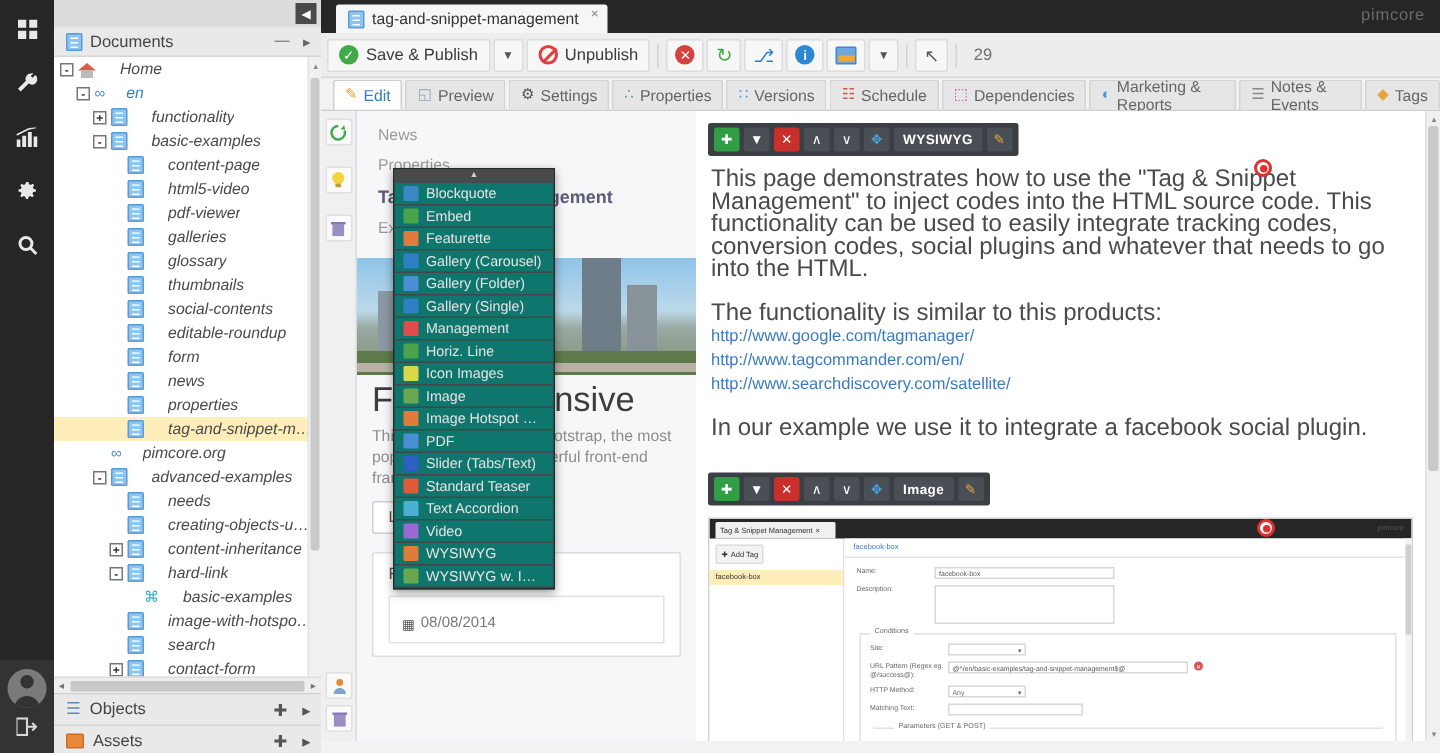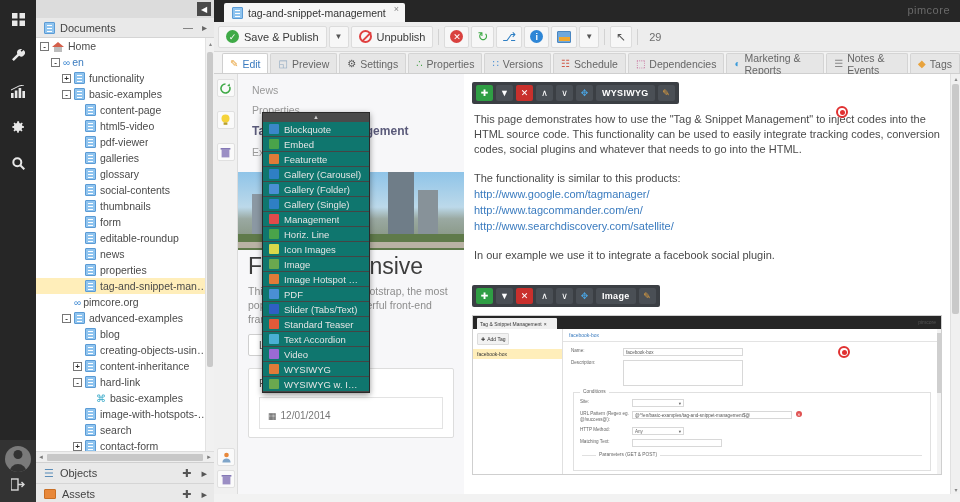--- a/index.html
+++ b/index.html
@@ -79,21 +79,21 @@
     color: #4a4a4a; white-space: nowrap; padding-right: 4px; cursor: pointer;
   }
   .tnode.sel { background: #ffeeba; }
   .exp {
     width: 9px; height: 9px; flex: none; margin-right: 3px;
     background: #fff; border: 1px solid #777; color: #333;
     font-size: 8px; line-height: 7px; text-align: center; font-weight: bold;
     cursor: pointer;
   }
   .exp.blank { border: none; background: none; }
-  .tlabel { margin-left: 4px; overflow: hidden; text-overflow: ellipsis; }
+  .tlabel { margin-left: 16px; overflow: hidden; text-overflow: ellipsis; font-style: italic; }
   .tlabel.link { color: #3a7bbf; }
   .home-ico {
     width: 12px; height: 11px; flex: none; position: relative;
   }
   .home-ico::before {
     content: ""; position: absolute; left: 0; top: 1px;
     border-left: 6px solid transparent; border-right: 6px solid transparent;
     border-bottom: 5px solid #d45f4a;
   }
   .home-ico::after {
@@ -273,21 +273,21 @@
     height: 16px; min-width: 17px; padding: 0 4px; border-radius: 2px;
     display: flex; align-items: center; justify-content: center;
     font-size: 9px; color: #fff; cursor: pointer;
   }
   .bb.green { background: #2f9e44; }
   .bb.dark { background: #4a4f55; }
   .bb.red { background: #c9302c; }
   .bb.blue { background: #4a4f55; color: #4aa3e0; }
   .bb.label { background: #4a4f55; color: #fff; font-weight: bold; letter-spacing: .3px; padding: 0 6px; }
   .bb.orange { background: #4a4f55; color: #e8a33d; }
-  .ctext { font-size: 11px; color: #4a4a4a; line-height: 15px; padding: 0 2px; }
+  .ctext { font-size: 16px; color: #4a4a4a; line-height: 15px; padding: 0 2px; }
   .ctext.sp { margin-top: 14px; }
   .clink { font-size: 11px; color: #3a7bbf; padding: 2px; display: block; text-decoration: none; }
   .redmark {
     position: absolute; width: 12px; height: 12px; border-radius: 50%;
     border: 2px solid #e03131; background: #fff;
     display: flex; align-items: center; justify-content: center;
   }
   .redmark::after { content: ""; width: 5px; height: 5px; border-radius: 50%; background: #e03131; }
 
   
@@ -455,36 +455,36 @@
           <span class="tlabel">galleries</span>
         </div>
         <div class="tnode" style="padding-left: 37px;">
           <span class="exp blank"></span>
           <span class="doc-ico"></span>
           <span class="tlabel">glossary</span>
         </div>
         <div class="tnode" style="padding-left: 37px;">
           <span class="exp blank"></span>
           <span class="doc-ico"></span>
+          <span class="tlabel">thumbnails</span>
+        </div>
+        <div class="tnode" style="padding-left: 37px;">
+          <span class="exp blank"></span>
+          <span class="doc-ico"></span>
           <span class="tlabel">social-contents</span>
         </div>
         <div class="tnode" style="padding-left: 37px;">
           <span class="exp blank"></span>
           <span class="doc-ico"></span>
-          <span class="tlabel">thumbnails</span>
+          <span class="tlabel">editable-roundup</span>
         </div>
         <div class="tnode" style="padding-left: 37px;">
           <span class="exp blank"></span>
           <span class="doc-ico"></span>
           <span class="tlabel">form</span>
-        </div>
-        <div class="tnode" style="padding-left: 37px;">
-          <span class="exp blank"></span>
-          <span class="doc-ico"></span>
-          <span class="tlabel">editable-roundup</span>
         </div>
         <div class="tnode" style="padding-left: 37px;">
           <span class="exp blank"></span>
           <span class="doc-ico"></span>
           <span class="tlabel">news</span>
         </div>
         <div class="tnode" style="padding-left: 37px;">
           <span class="exp blank"></span>
           <span class="doc-ico"></span>
           <span class="tlabel">properties</span>
@@ -500,21 +500,21 @@
           <span class="tlabel">pimcore.org</span>
         </div>
         <div class="tnode" style="padding-left: 26px;">
           <span class="exp">-</span>
           <span class="doc-ico"></span>
           <span class="tlabel">advanced-examples</span>
         </div>
         <div class="tnode" style="padding-left: 37px;">
           <span class="exp blank"></span>
           <span class="doc-ico"></span>
-          <span class="tlabel">blog</span>
+          <span class="tlabel">needs</span>
         </div>
         <div class="tnode" style="padding-left: 37px;">
           <span class="exp blank"></span>
           <span class="doc-ico"></span>
           <span class="tlabel">creating-objects-using-forms</span>
         </div>
         <div class="tnode" style="padding-left: 37px;">
           <span class="exp">+</span>
           <span class="doc-ico"></span>
           <span class="tlabel">content-inheritance</span>
@@ -717,21 +717,21 @@
         <div class="herotxt">
           <h1>Fully Responsive</h1>
           <p>This demo is based on Bootstrap, the most popular, intuitive and powerful front-end framework.</p>
           <span class="herobtn">Lorem ipsum</span>
         </div>
         <div class="blogcard">
           <h3>Recently in the Blog</h3>
           <div class="blogpost">
             <div class="d">
               <span class="cal-ico">▦</span>
-              <span>12/01/2014</span>
+              <span>08/08/2014</span>
             </div>
           </div>
         </div>
       </div>
 
       <div class="content">
 
         <div class="blockbar">
           <div class="bb green">✚</div>
           <div class="bb dark">▼</div>

